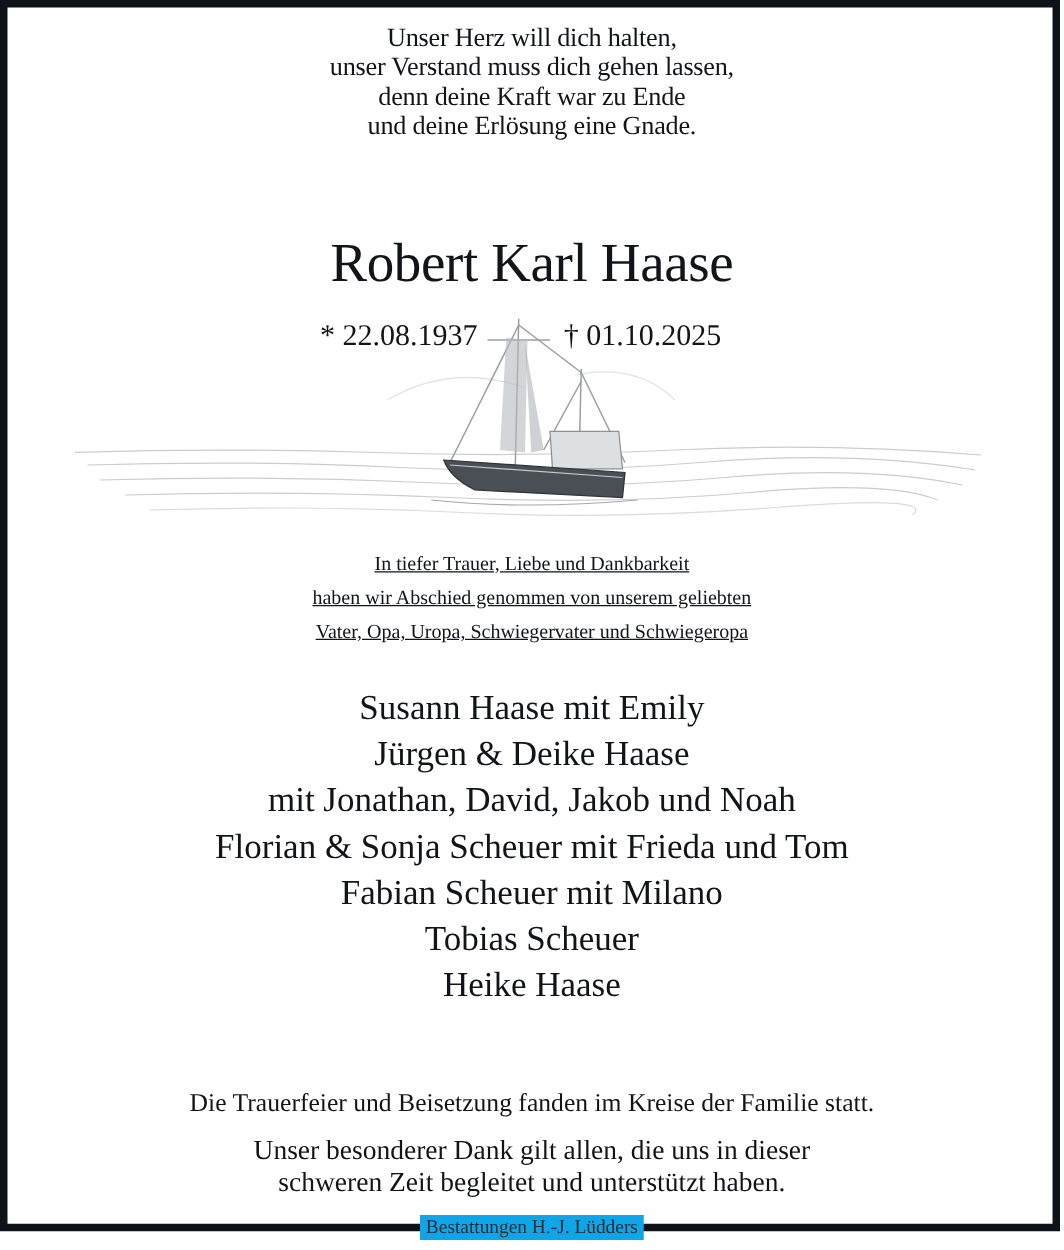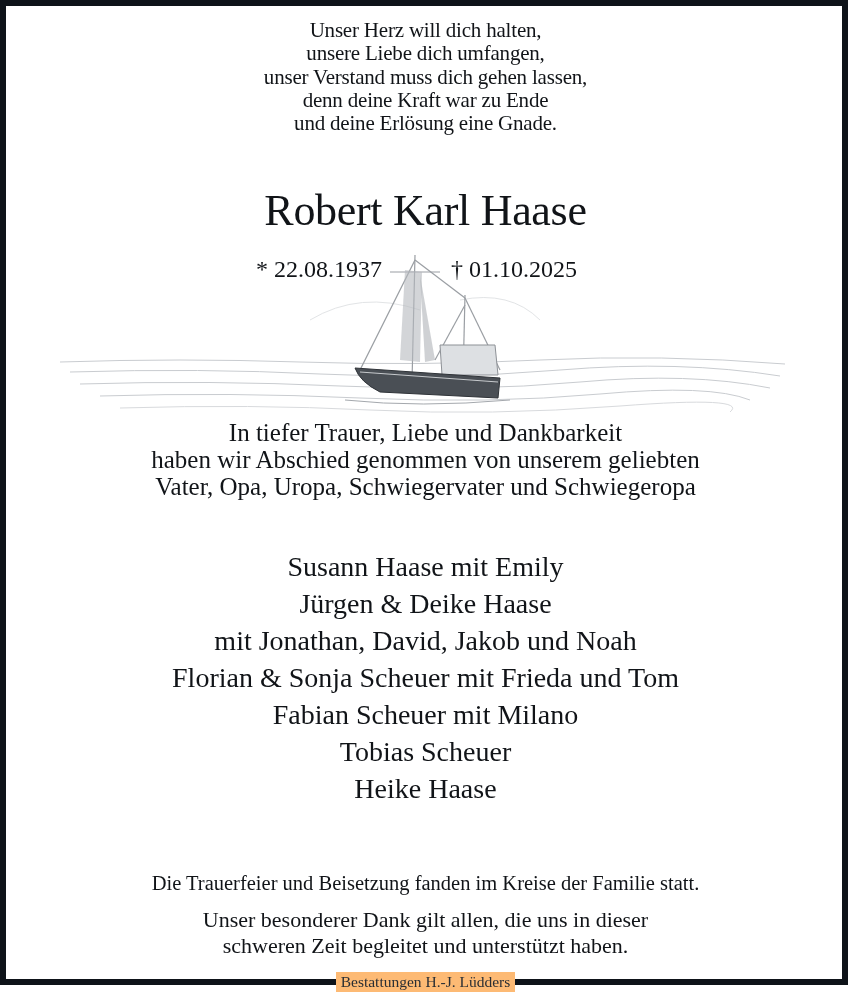--- a/index.html
+++ b/index.html
@@ -8,36 +8,35 @@
     .frame { position: absolute; left: 0; top: 0; width: 836px; height: 973px;
              border: 6px solid #0e1319; background: #ffffff; }
     .center { position: absolute; left: 0; width: 851px; text-align: center; }
     .poem { top: 19px; font-size: 21px; line-height: 23.3px; letter-spacing: -0.2px; }
     .poem div { white-space: nowrap; }
     .name { top: 181px; font-size: 44px; line-height: 60px; letter-spacing: -0.3px; }
     .dates { top: 254px; font-size: 24px; line-height: 30px; }
     .dates .born { position: absolute; left: 256px; }
     .dates .died { position: absolute; left: 451px; }
     .illustration { position: absolute; left: 60px; top: 250px; width: 725px; height: 175px; }
-    .intro { top: 419px; font-size: 25px; line-height: 27px; }
+    .intro { top: 438px; font-size: 16px; line-height: 27px; text-decoration: underline; }
     .family { top: 548px; font-size: 28px; line-height: 37px; }
     .note { top: 870px; font-size: 20.5px; line-height: 26px; }
     .thanks { top: 907px; font-size: 22px; line-height: 26px; }
     .footer { position: absolute; left: 0; top: 972px; width: 851px; text-align: center; }
-    .footer span { display: inline-block; background: #fdba74; padding: 0 5px;
+    .footer span { display: inline-block; background: #0ea5e9; padding: 0 5px;
                    font-size: 15.5px; line-height: 20px; color: #2a2e33; }
   </style>
 </head>
 <body>
 
 <div class="frame"></div>
 
 <div class="center poem">
   <div>Unser Herz will dich halten,</div>
-  <div>unsere Liebe dich umfangen,</div>
   <div>unser Verstand muss dich gehen lassen,</div>
   <div>denn deine Kraft war zu Ende</div>
   <div>und deine Erlösung eine Gnade.</div>
 </div>
 
 <div class="center name">Robert Karl Haase</div>
 
 <svg class="illustration" viewBox="0 0 725 175">
   <g stroke="#c9ccd0" stroke-width="1" fill="none">
     <path d="M0 112 Q120 108 240 112 T480 110 T725 114"></path>

